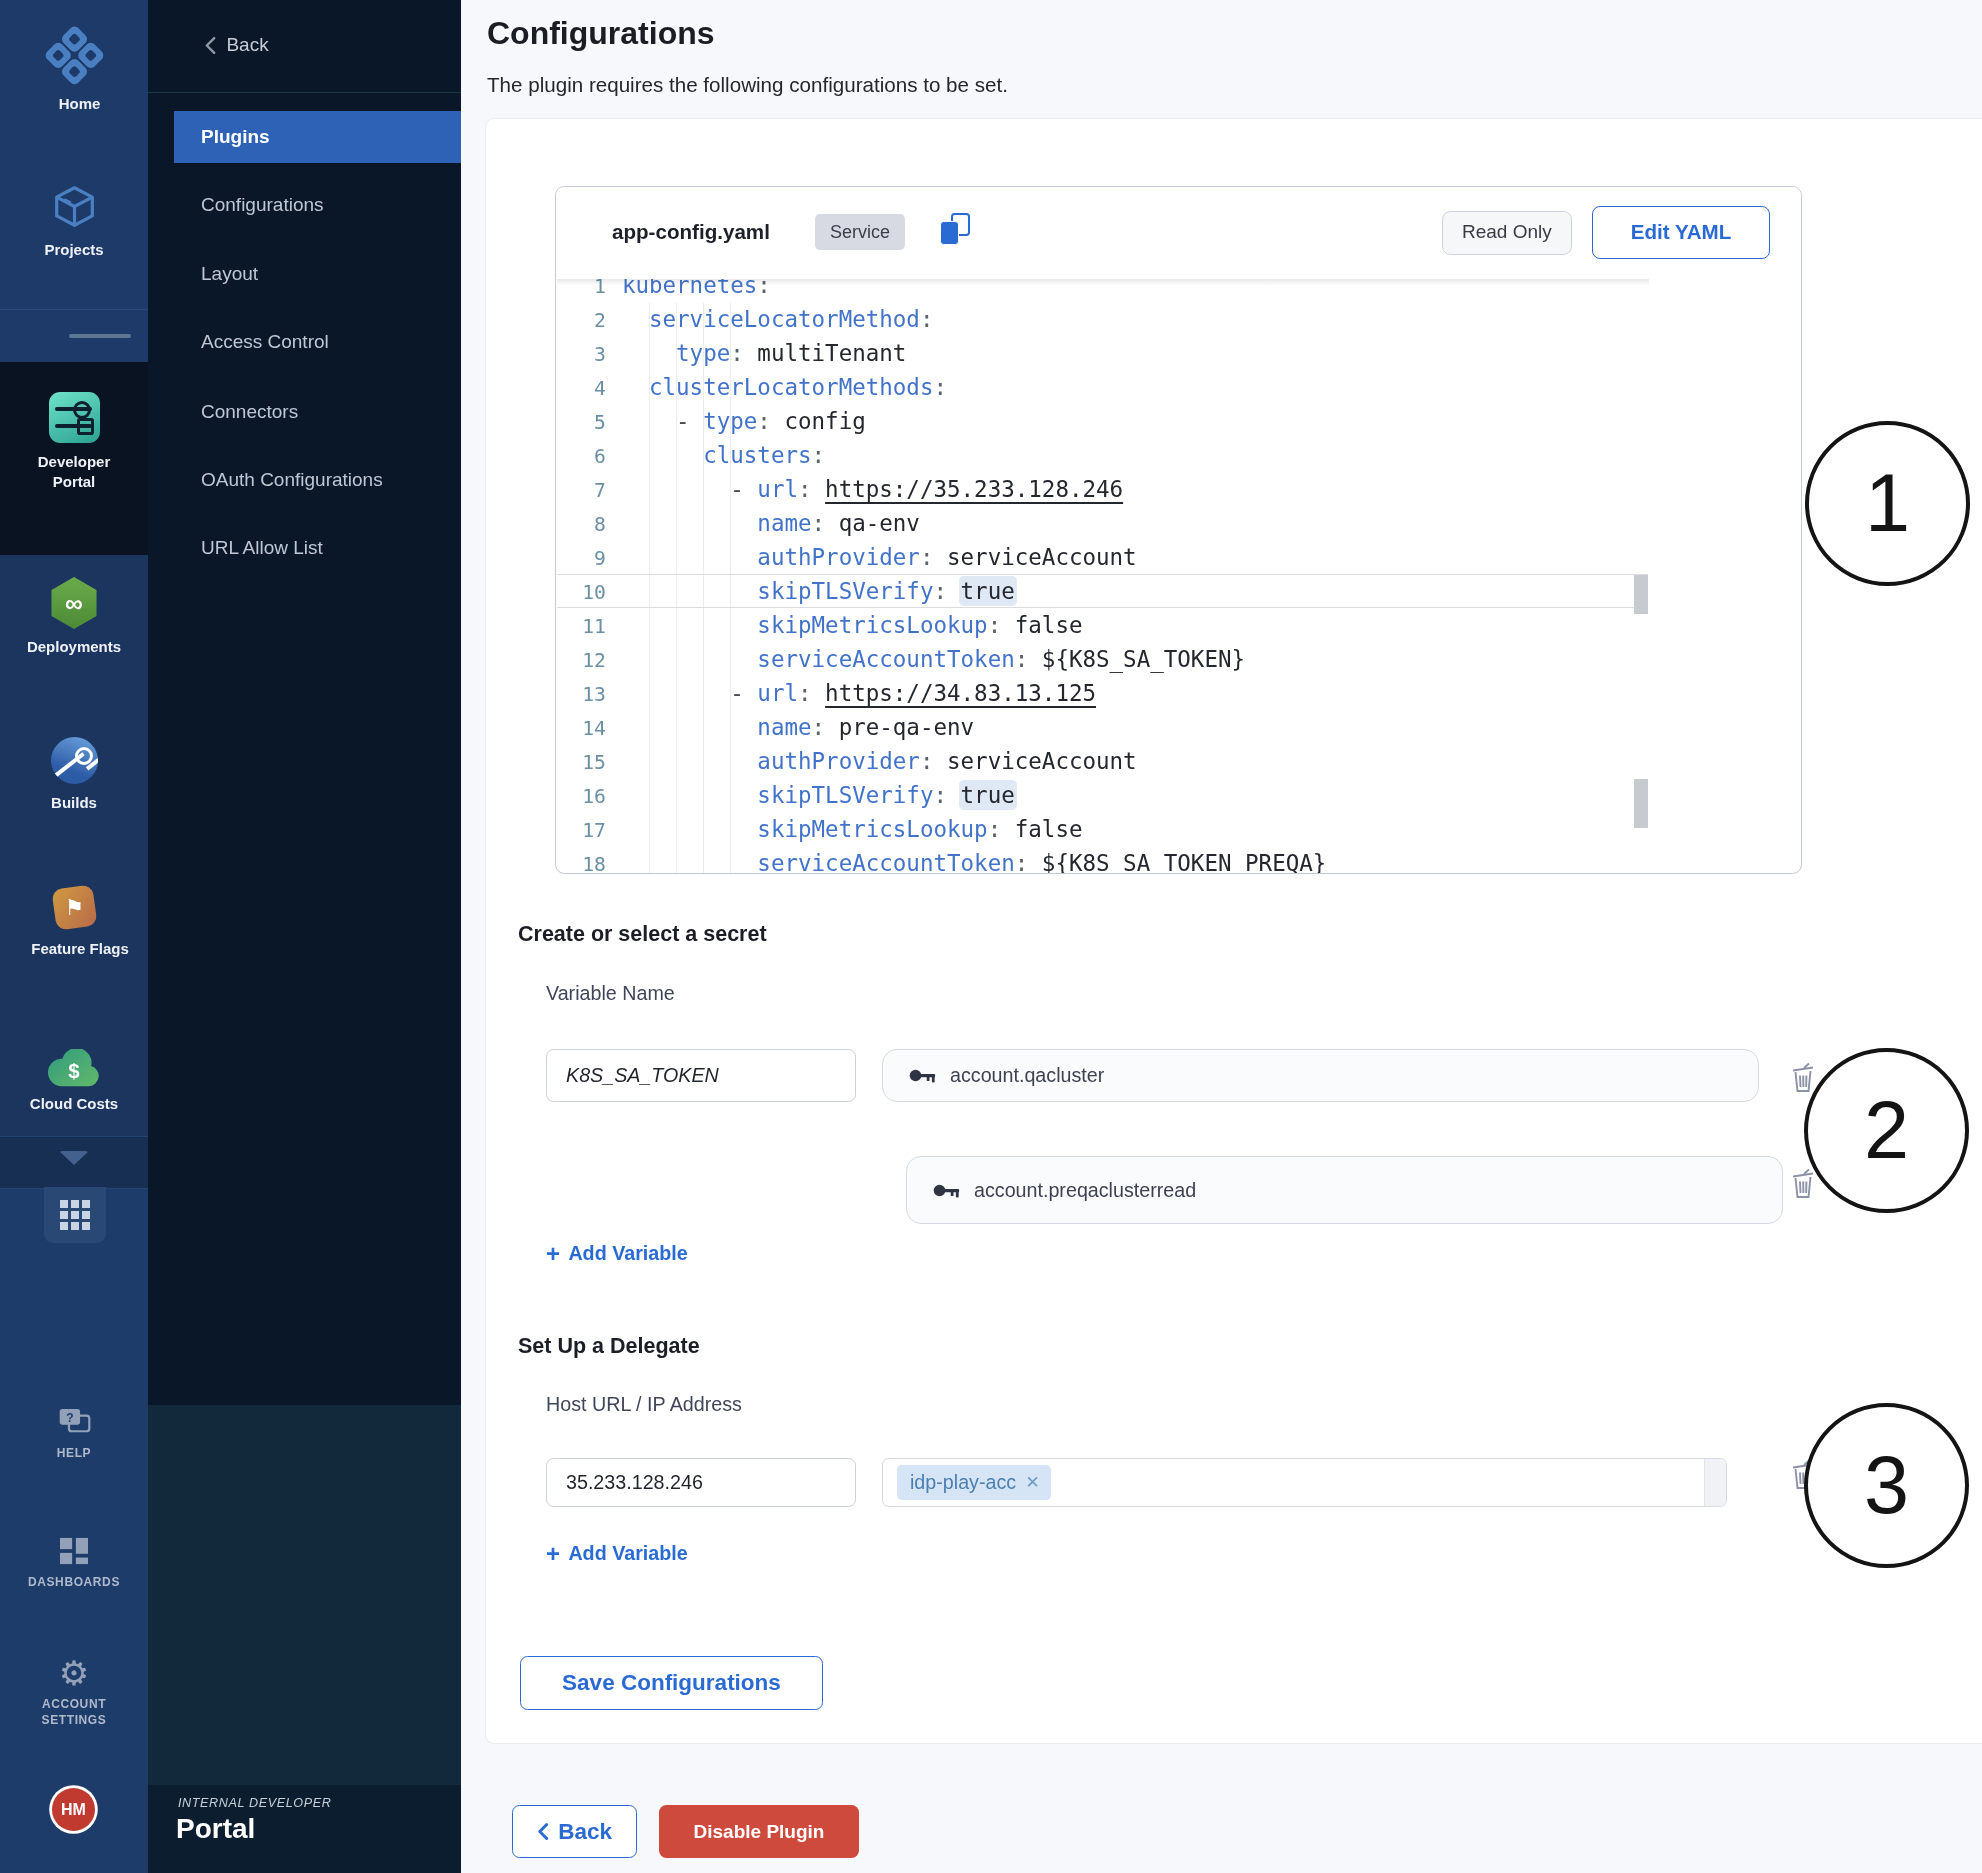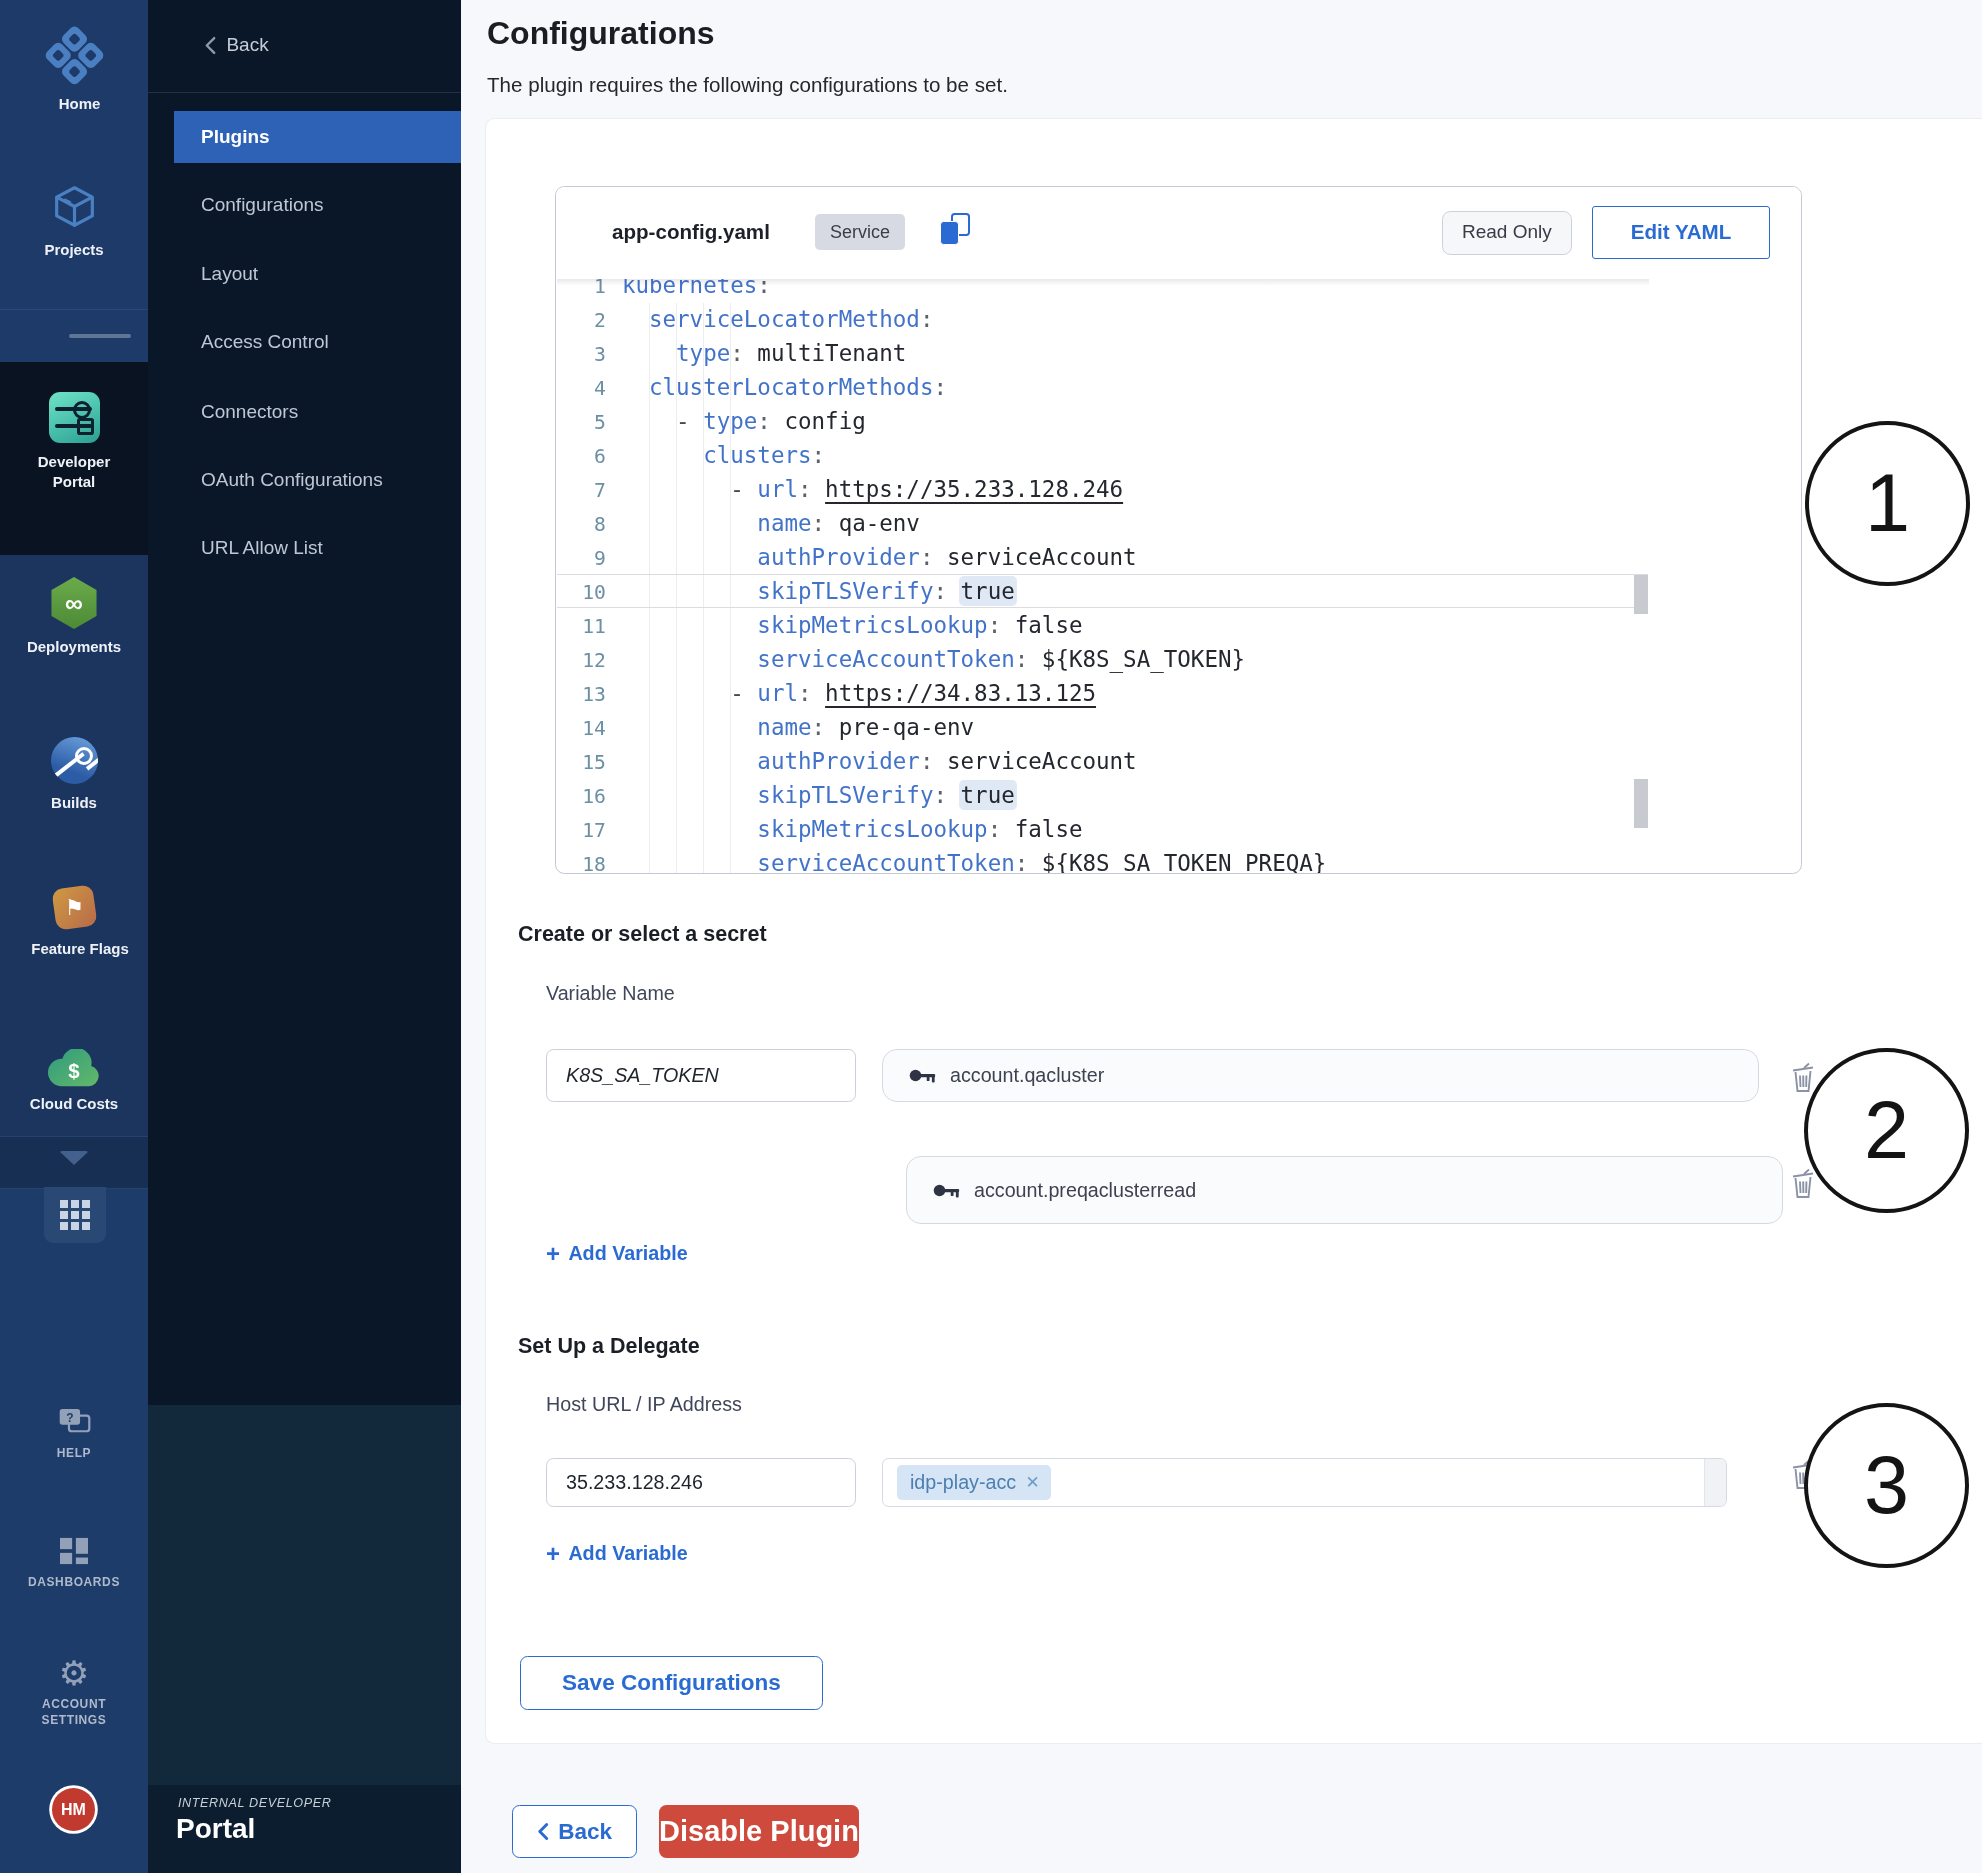--- a/index.html
+++ b/index.html
@@ -81,21 +81,21 @@
   .cc-head{position:absolute;left:0;top:0;width:100%;height:92px;background:#fff;z-index:5;}
   .cc-file{position:absolute;left:56px;top:33px;font-size:20.6px;font-weight:700;color:#1d2029;}
   .cc-badge{position:absolute;left:259px;top:27px;height:36px;line-height:36px;padding:0 15px;background:#d7dae3;
             border-radius:4.7px;font-size:18px;color:#3b3e4a;}
   .icon-copy{position:absolute;left:382px;top:26px;width:34px;height:36px;cursor:pointer;}
   .icon-copy .back{position:absolute;right:1.9px;top:0;width:15px;height:19px;border:2.8px solid #2a6bd3;border-radius:3.7px;background:#fff;}
   .icon-copy .front{position:absolute;left:1.9px;top:7.5px;width:17px;height:22.5px;background:#2a6bd3;border:1.9px solid #fff;border-radius:3.7px;}
   .btn-readonly{position:absolute;left:886px;top:24px;height:42px;padding:0 19px;background:#f6f7f9;
                 border:0.9px solid #ccd0d9;border-radius:8.4px;font-size:19px;color:#383b45;line-height:40px;}
   .btn-edityaml{position:absolute;left:1036px;top:19px;width:178px;height:53px;background:#fff;border:1.9px solid #2a6bd3;
-                border-radius:3px;color:#2a6bd3;font-size:20.6px;font-weight:700;text-align:center;line-height:50px;
+                border-radius:8px;color:#2a6bd3;font-size:20.6px;font-weight:700;text-align:center;line-height:50px;
                 box-sizing:border-box;cursor:pointer;}
   
   .editor{position:absolute;left:0.9px;top:92px;width:1092px;height:595px;overflow:hidden;
           font-family:"DejaVu Sans Mono",monospace;}
   .ed-shadow{position:absolute;left:0;top:0;width:100%;height:6.6px;background:linear-gradient(rgba(40,40,60,.10),rgba(0,0,0,0));z-index:3;}
   .guides{position:absolute;top:24px;height:570px;width:0.9px;background:#ededf0;z-index:0;}
   .code-lines{position:absolute;left:0;top:-11.2px;z-index:1;}
   .code-line{height:34px;line-height:34px;width:1091px;white-space:pre;font-size:22.5px;}
   .code-line.current{box-shadow:inset 0 0.9px 0 #dcdce0, inset 0 -0.9px 0 #dcdce0;}
   .ln{display:inline-block;width:49px;text-align:right;padding-right:16px;font-size:19.7px;color:#6b8fa3;}
@@ -126,21 +126,21 @@
   .addlink .txt{font-size:19.7px;font-weight:700;}
   .trash{position:absolute;width:28px;height:32px;cursor:pointer;}
   
   .btn-save{position:absolute;left:520px;top:1656px;width:303px;height:54px;background:#fff;border:1.9px solid #2a6bd3;
             border-radius:7.5px;color:#2a6bd3;font-size:22.5px;font-weight:700;text-align:center;line-height:51px;
             box-sizing:border-box;cursor:pointer;}
   .btn-back{position:absolute;left:512px;top:1805px;width:125px;height:53px;background:#fff;border:1.9px solid #2a6bd3;
             border-radius:7.5px;color:#2a6bd3;font-size:22.5px;font-weight:700;box-sizing:border-box;cursor:pointer;
             display:flex;align-items:center;justify-content:center;gap:9.4px;}
   .btn-danger{position:absolute;left:659px;top:1805px;width:200px;height:53px;background:#ce4a3c;border:none;
-              border-radius:7.5px;color:#fff;font-size:29px;font-weight:700;text-align:center;line-height:53px;cursor:pointer;}
+              border-radius:7.5px;color:#fff;font-size:19px;font-weight:700;text-align:center;line-height:53px;cursor:pointer;}
   
   .anno{position:absolute;width:165px;height:165px;border-radius:50%;background:#fff;border:4.7px solid #141414;
         box-sizing:border-box;display:flex;align-items:center;justify-content:center;
         font-size:81px;color:#141414;z-index:9;}
 </style>
 </head>
 <body>
 
 <div class="stage">
 

